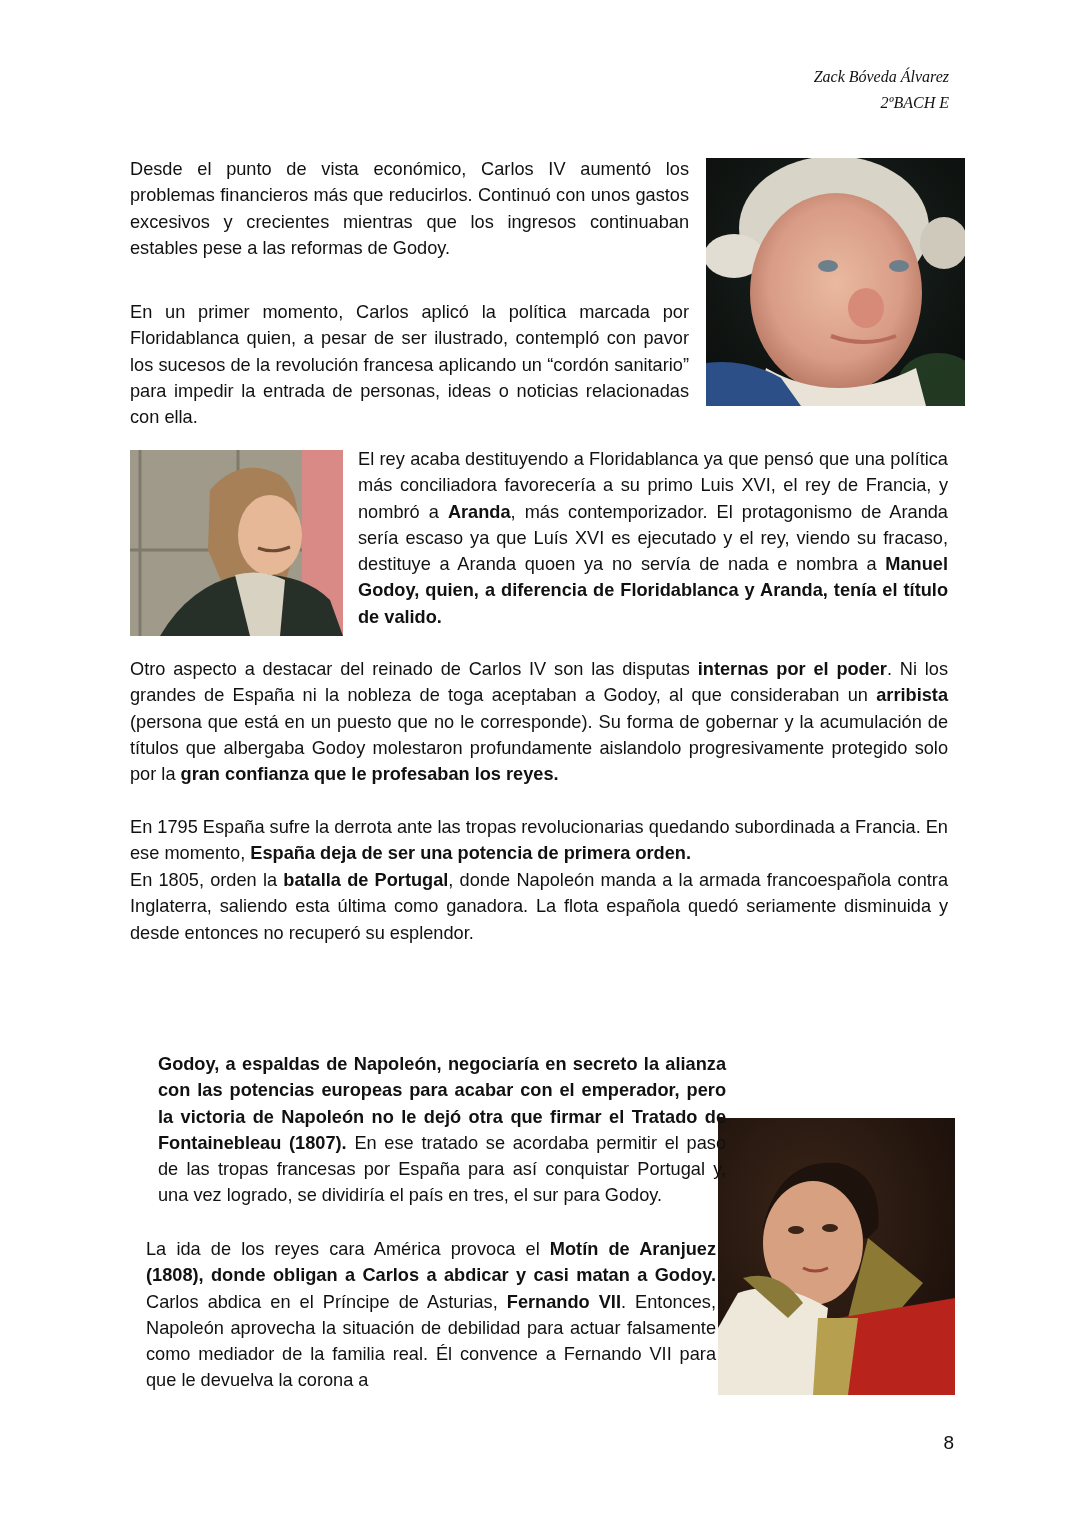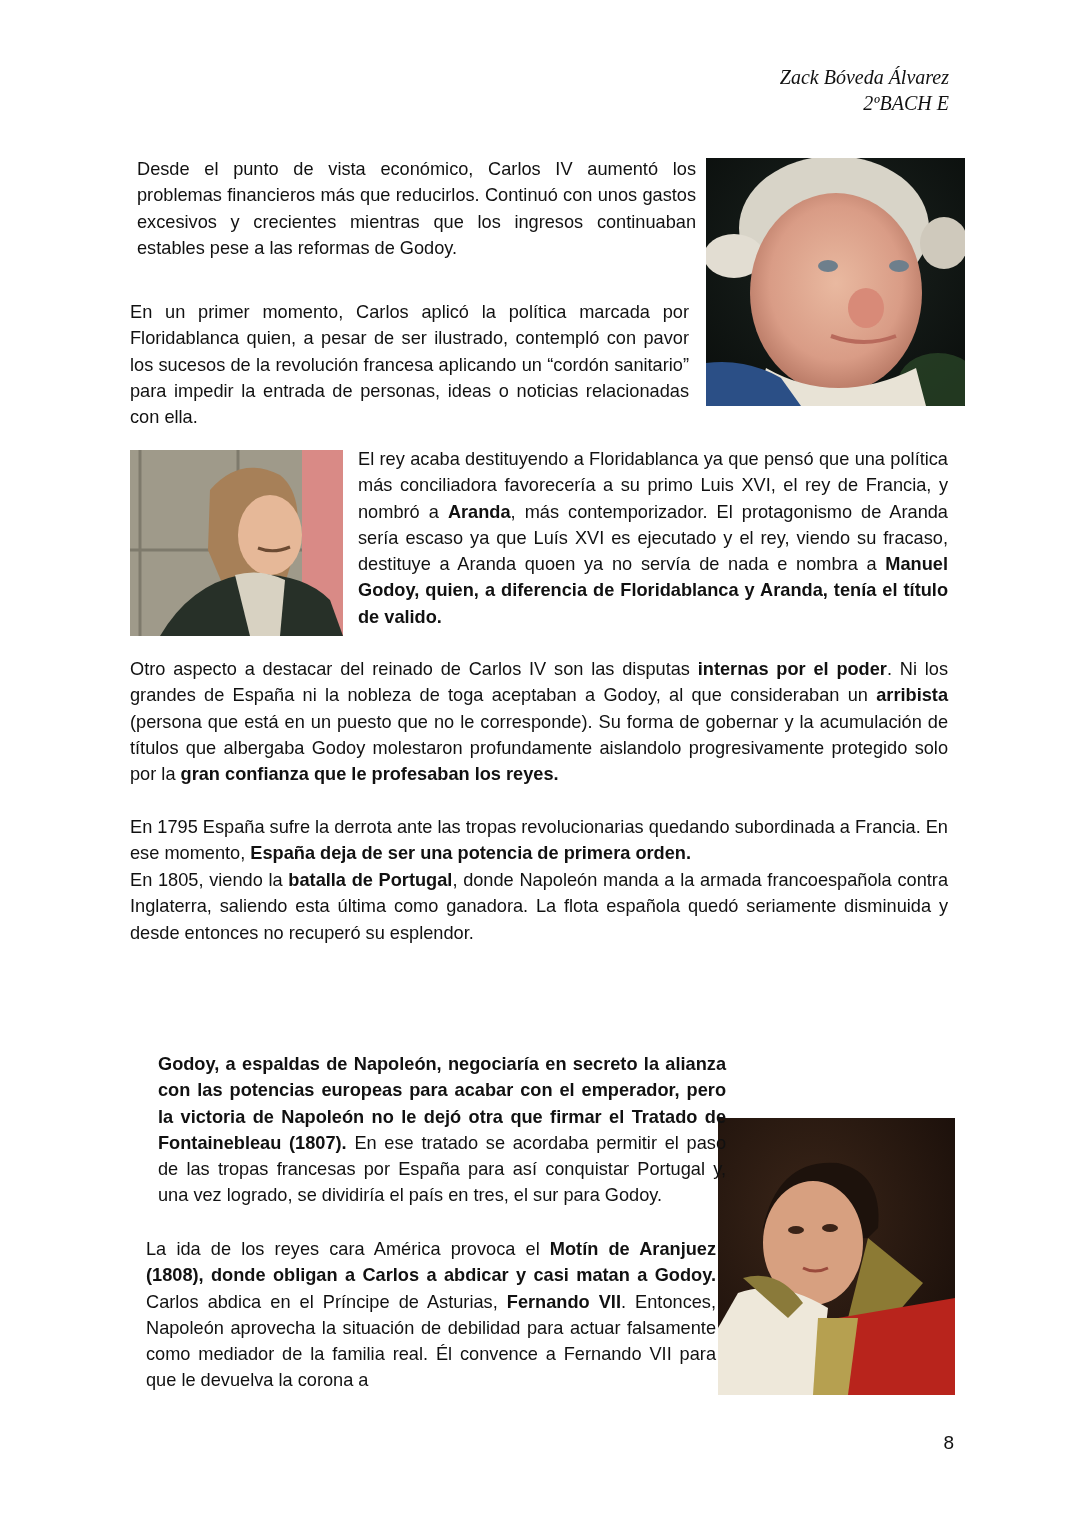--- a/index.html
+++ b/index.html
@@ -1,39 +1,39 @@
 <!DOCTYPE html>
 <html><head>
 <meta charset="utf-8">
 <style>
   html, body { margin: 0; padding: 0; background: #ffffff; }
   body { width: 1080px; height: 1525px; position: relative; overflow: hidden; }
   .page { position: absolute; left: 0; top: 0; width: 1080px; height: 1525px; background: #fff; }
   .header { position: absolute; right: 131px; top: 64px; text-align: right;
     font-family: "Liberation Serif", "DejaVu Serif", serif; font-style: italic;
-    font-size: 20px; line-height: 26px; color: #111; }
+    font-size: 16px; line-height: 26px; color: #111; }
   .para { position: absolute; font-family: "Liberation Sans", "DejaVu Sans", sans-serif;
     font-size: 18.2px; line-height: 26.3px; color: #111; text-align: justify; margin: 0; }
   .para b { font-weight: bold; }
   .portrait { position: absolute; overflow: hidden; }
   .portrait svg { display: block; width: 100%; height: 100%; }
   .page-number { position: absolute; left: 930px; top: 1432px; width: 24px; text-align: right;
     font-family: "Liberation Sans", "DejaVu Sans", sans-serif; font-size: 19px; color: #111; }
 </style>
 </head>
 <body>
 
 <div class="page" data-name="document-page">
 
   <div class="header" data-name="page-header">
     <div data-name="author-name">Zack Bóveda Álvarez</div>
     <div data-name="course-label">2ºBACH E</div>
   </div>
 
-  <p class="para" data-name="paragraph-economy" style="left:130px; top:156px; width:559px;margin-left:7px;">
+  <p class="para" data-name="paragraph-economy" style="left:130px; top:156px; width:559px;">
     <span>Desde el punto de vista económico, Carlos IV aumentó los problemas financieros más que reducirlos. Continuó con unos gastos excesivos y crecientes mientras que los ingresos continuaban estables pese a las reformas de Godoy.</span>
   </p>
 
   <p class="para" data-name="paragraph-floridablanca" style="left:130px; top:299px; width:559px;">
     <span>En un primer momento, Carlos aplicó la política marcada por Floridablanca quien, a pesar de ser ilustrado, contempló con pavor los sucesos de la revolución francesa aplicando un “cordón sanitario” para impedir la entrada de personas, ideas o noticias relacionadas con ella.</span>
   </p>
 
   <div class="portrait" data-name="carlos-iv-portrait" style="left:706px; top:158px; width:259px; height:248px;" title="Retrato de Carlos IV">
     <svg viewBox="0 0 259 248" preserveAspectRatio="none" data-name="carlos-iv-portrait-image">
       <defs>
@@ -83,21 +83,21 @@
   </p>
 
   <p class="para" data-name="paragraph-internal-disputes" style="left:130px; top:656px; width:818px;">
     <span>Otro aspecto a destacar del reinado de Carlos IV son las disputas </span><b>internas por el poder</b><span>. Ni los grandes de España ni la nobleza de toga aceptaban a Godoy, al que consideraban un </span><b>arribista</b><span> (persona que está en un puesto que no le corresponde). Su forma de gobernar y la acumulación de títulos que albergaba Godoy molestaron profundamente aislandolo progresivamente protegido solo por la </span><b>gran confianza que le profesaban los reyes.</b>
   </p>
 
   <p class="para" data-name="paragraph-1795" style="left:130px; top:814px; width:818px;">
     <span>En 1795 España sufre la derrota ante las tropas revolucionarias quedando subordinada a Francia. En ese momento, </span><b>España deja de ser una potencia de primera orden.</b>
   </p>
   <p class="para" data-name="paragraph-trafalgar" style="left:130px; top:867px; width:818px;">
-    <span>En 1805, viendo la </span><b>batalla de Portugal</b><span>, donde Napoleón manda a la armada francoespañola contra Inglaterra, saliendo esta última como ganadora. La flota española quedó seriamente disminuida y desde entonces no recuperó su esplendor.</span>
+    <span>En 1805, orden la </span><b>batalla de Portugal</b><span>, donde Napoleón manda a la armada francoespañola contra Inglaterra, saliendo esta última como ganadora. La flota española quedó seriamente disminuida y desde entonces no recuperó su esplendor.</span>
   </p>
 
 
   <div class="portrait" data-name="bottom-portrait" style="left:718px; top:1118px; width:237px; height:277px;" title="Retrato con casaca roja y cuello dorado">
     <svg viewBox="0 0 237 277" preserveAspectRatio="none" data-name="bottom-portrait-image">
       <defs>
         <radialGradient id="bg3" cx="40%" cy="35%" r="75%">
           <stop offset="0%" stop-color="#3a2518"></stop>
           <stop offset="100%" stop-color="#1a0f0a"></stop>
         </radialGradient>

